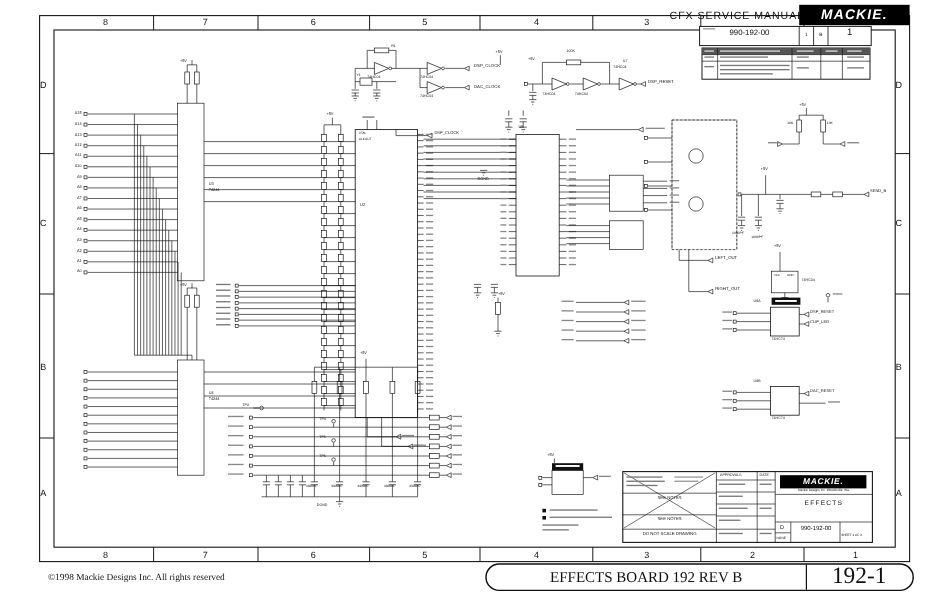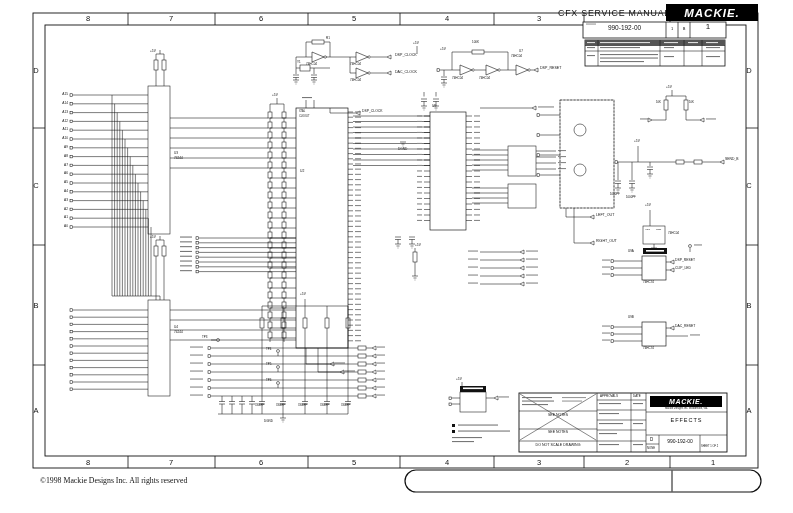--- a/index.html
+++ b/index.html
@@ -1047,14 +1047,16 @@
   <div class="lbl" style="left:633px;top:394.5px;font-size:3px;">DATE</div>
   <div class="lbl ctr" style="left:519px;top:414px;width:78px;font-size:3.5px;">SEE NOTES</div>
   <div class="lbl ctr" style="left:519px;top:431px;width:78px;font-size:3.5px;">SEE NOTES</div>
   <div class="lbl ctr" style="left:519px;top:444px;width:78px;font-size:3.6px;">DO NOT SCALE DRAWING</div>
   <div class="lbl" style="left:650px;top:437.5px;font-size:4.5px;">D</div>
   <div class="lbl" style="left:647px;top:446.5px;font-size:2.8px;">NONE</div>
   <div class="lbl ctr" style="left:660px;top:439px;width:40px;font-size:5px;">990-192-00</div>
   <div class="lbl" style="left:701px;top:446px;font-size:2.6px;">SHEET 1 OF 2</div>
 
   <div class="lbl ser" style="left:40px;top:477px;font-size:7.8px;">©1998 Mackie Designs Inc. All rights reserved</div>
+  <div class="lbl ser ctr" style="left:405px;top:475px;width:267px;font-size:12.5px;">EFFECTS BOARD 192 REV B</div>
+  <div class="lbl ser ctr" style="left:672px;top:470.5px;width:88px;font-size:19.5px;">192-1</div>
 
 </div>
 
 </body></html>

